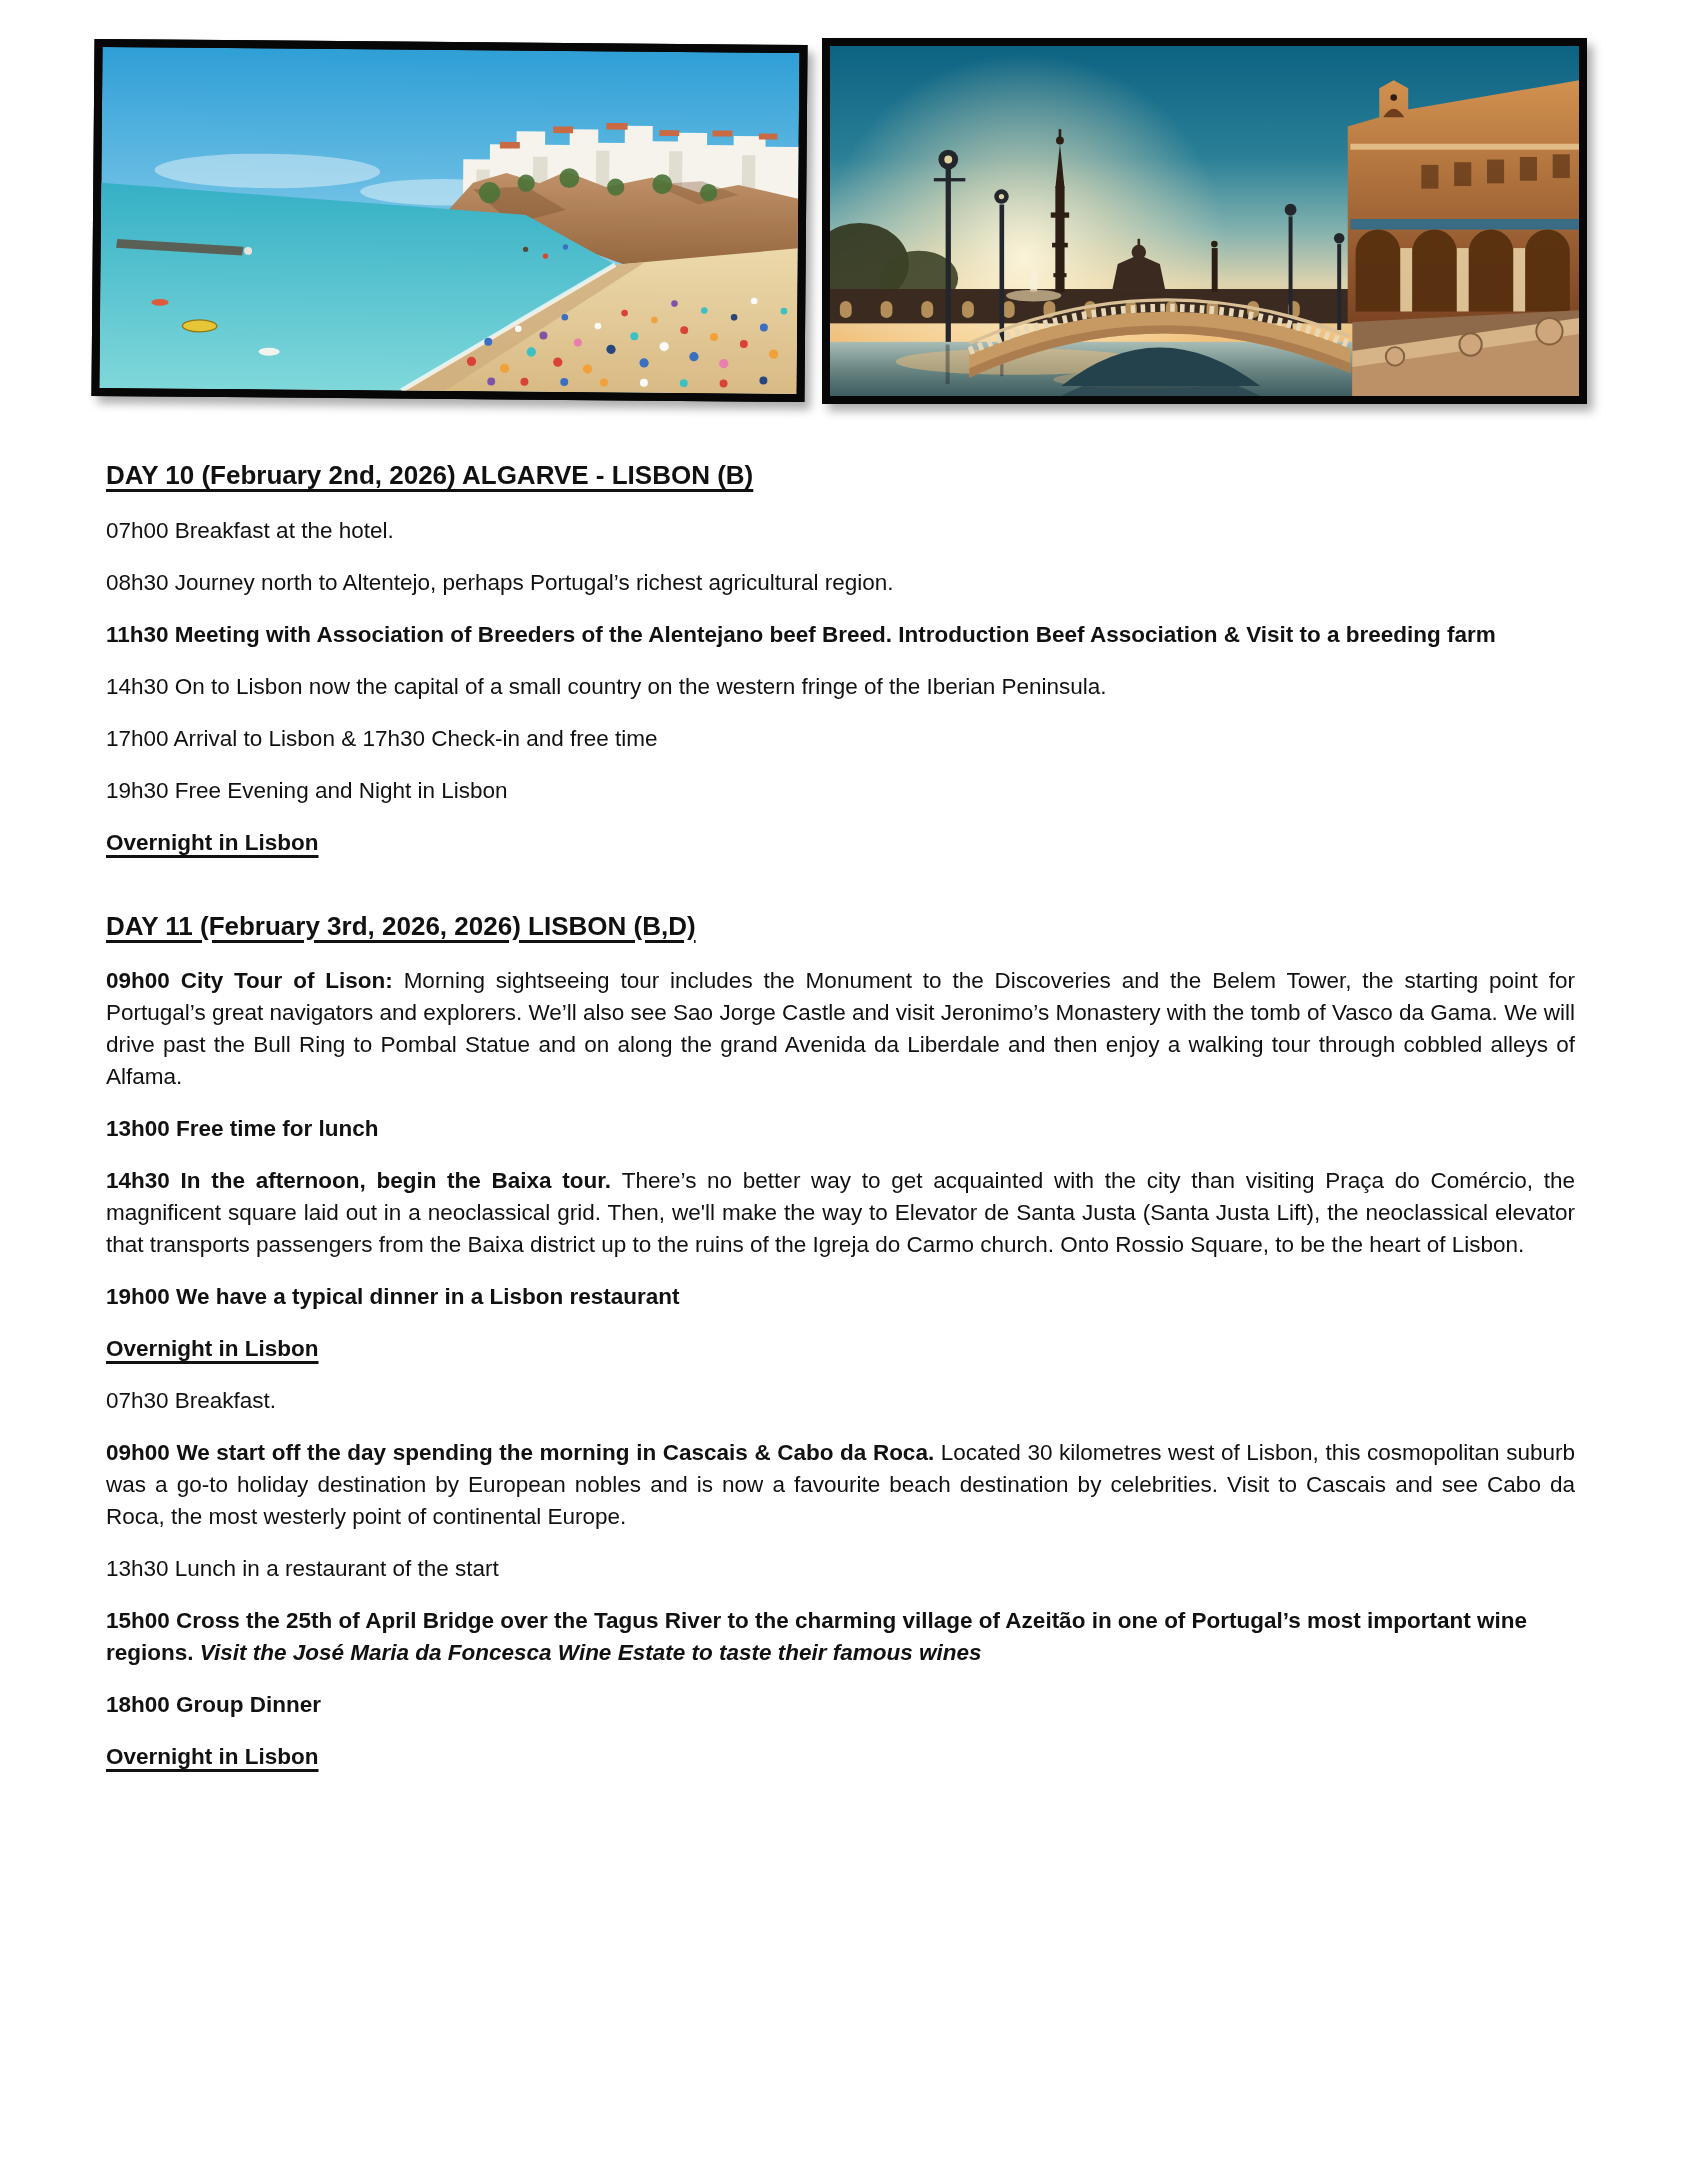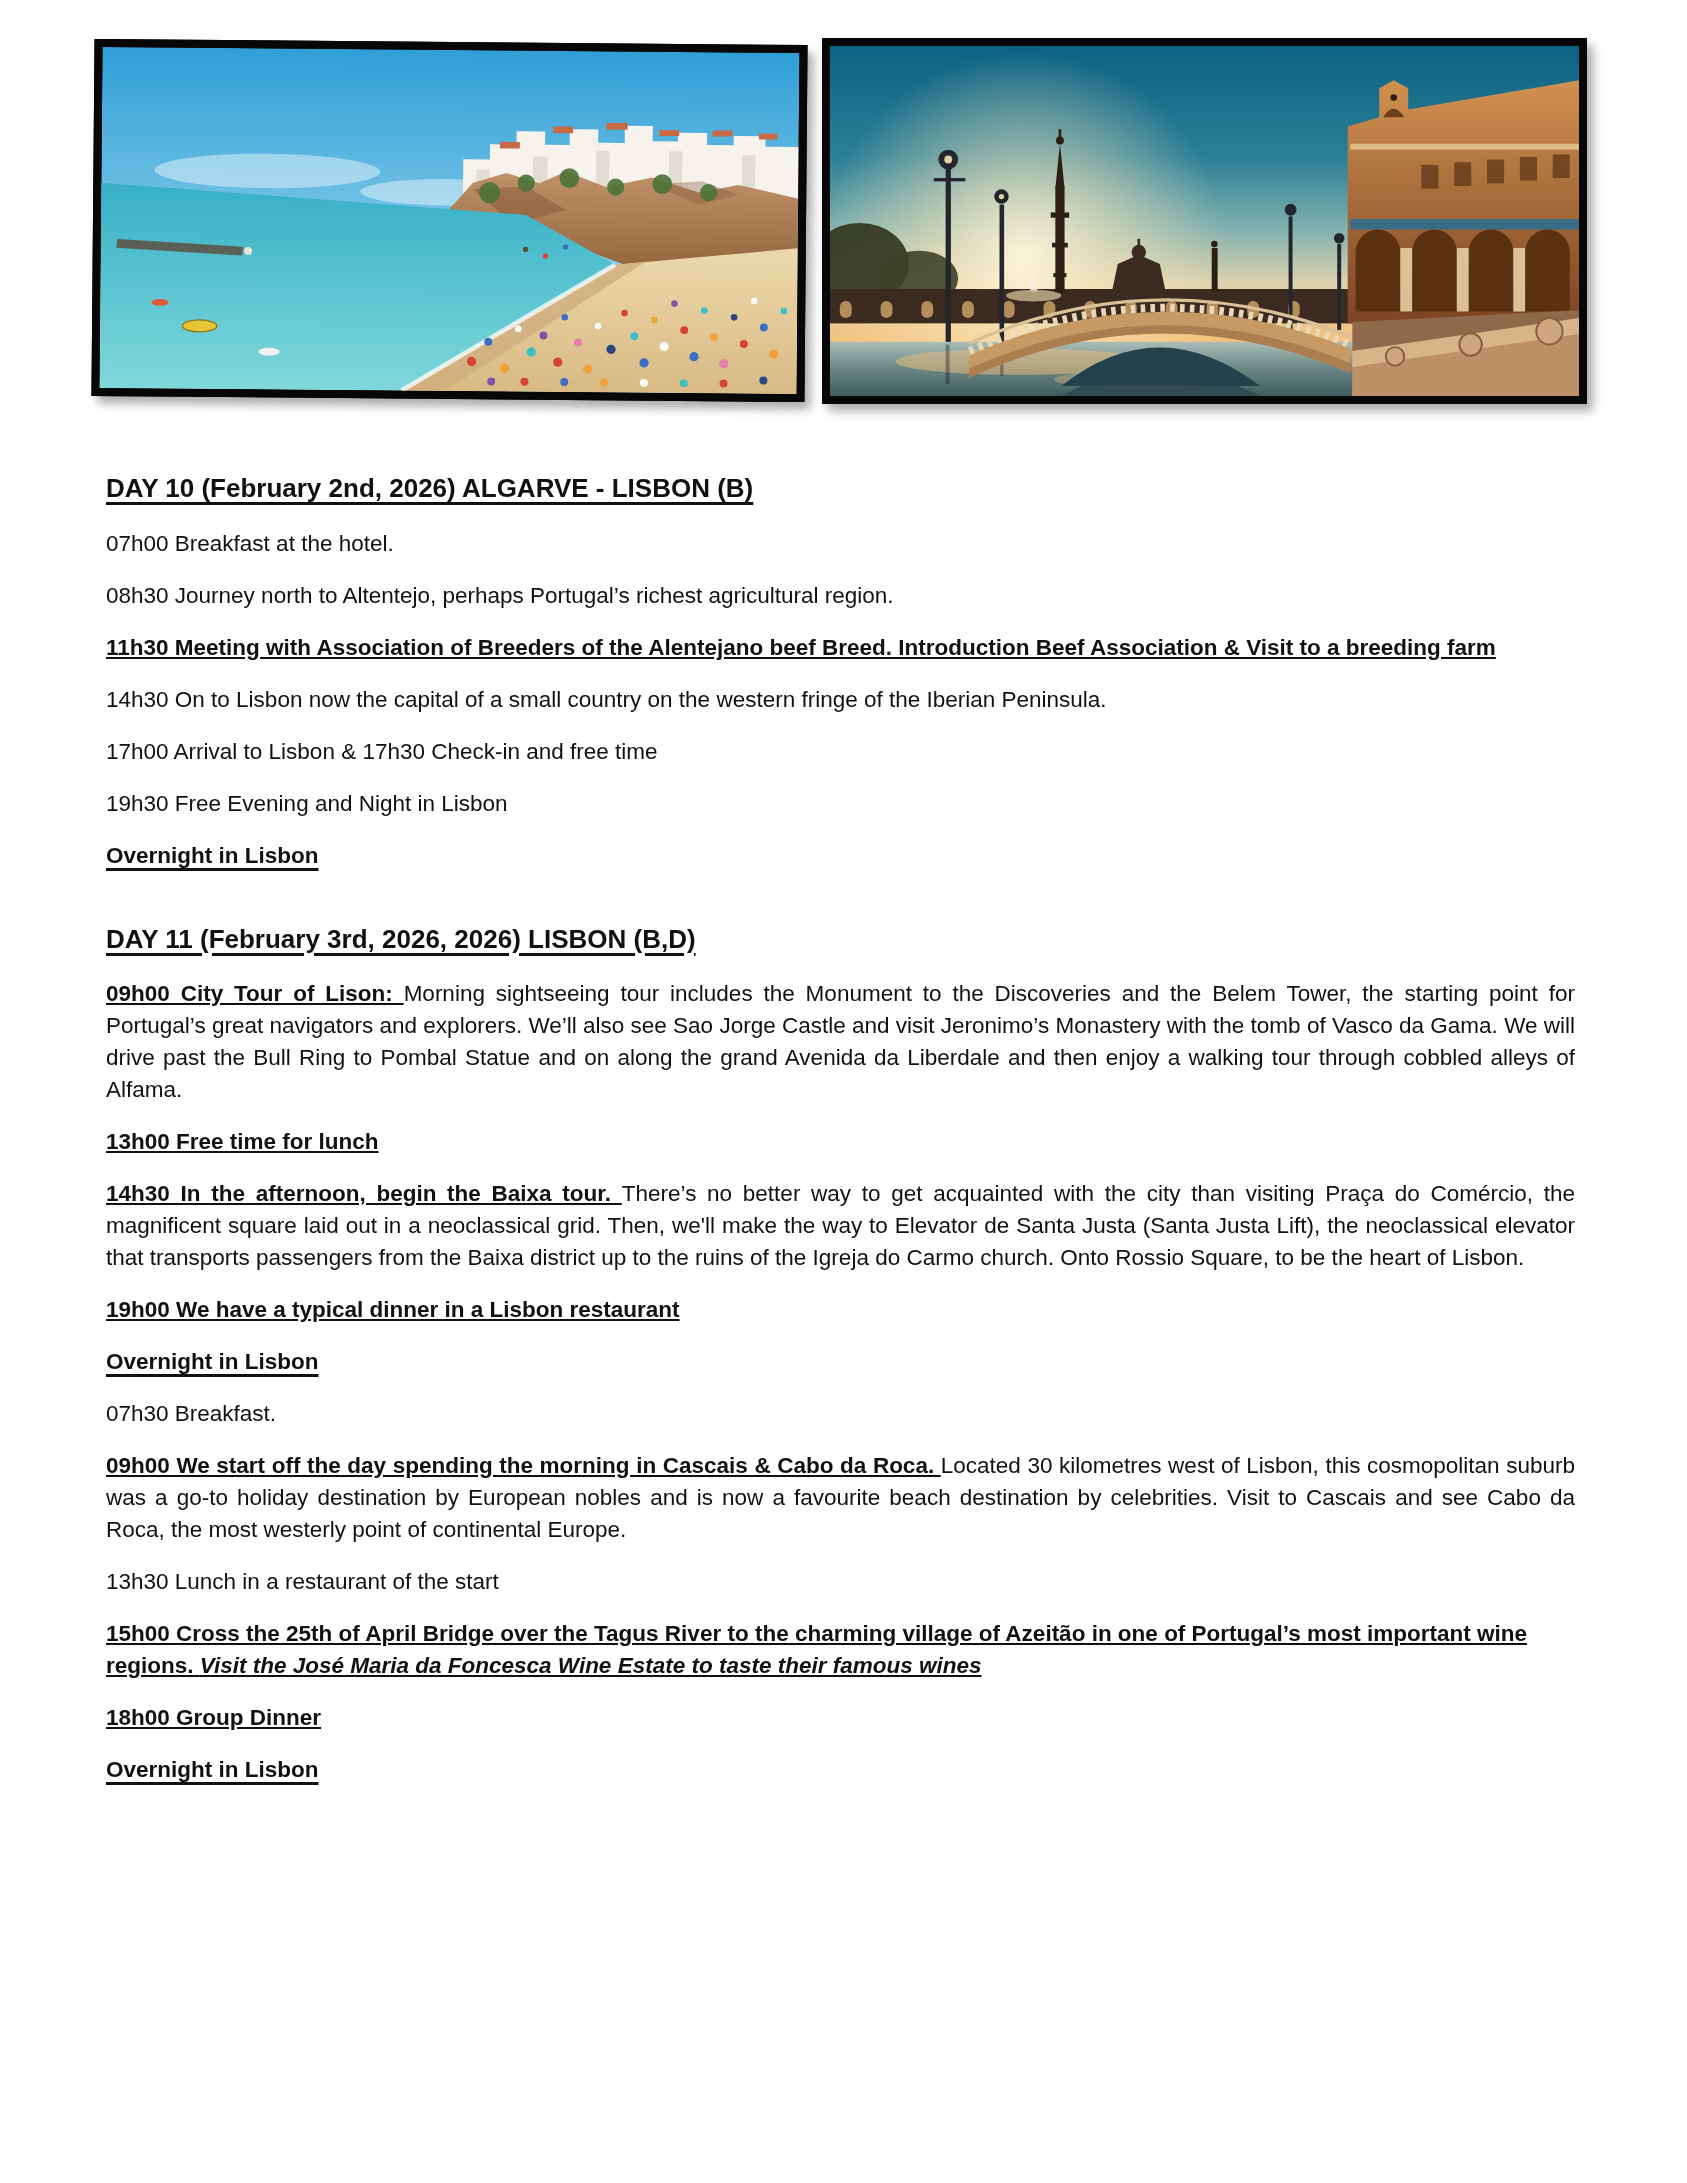--- a/index.html
+++ b/index.html
@@ -30,22 +30,22 @@
   .content p{margin:0 8px 20px 0;}
   .content p.j{text-align:justify;}
   h2.day{
     font-size:26px;line-height:34px;
     font-weight:bold;
     text-decoration:underline;
     text-decoration-thickness:2.6px;
     text-underline-offset:5.3px;
     margin:50px 0 22.5px 0;
   }
-  section:first-child h2.day{margin-top:16px;}
-  .b{font-weight:bold;text-decoration:underline;}
+  section:first-child h2.day{margin-top:3px;}
+  .b{font-weight:bold;}
   .i{font-style:italic;}
   .u{text-decoration:underline;text-decoration-thickness:2.6px;text-underline-offset:5.3px;text-align:center;}
 </style>
 </head>
 <body>
 
 <div class="page">
 
   <div class="photo-frame" id="photo-left">
     <svg viewBox="0 0 1050 515" preserveAspectRatio="none">

